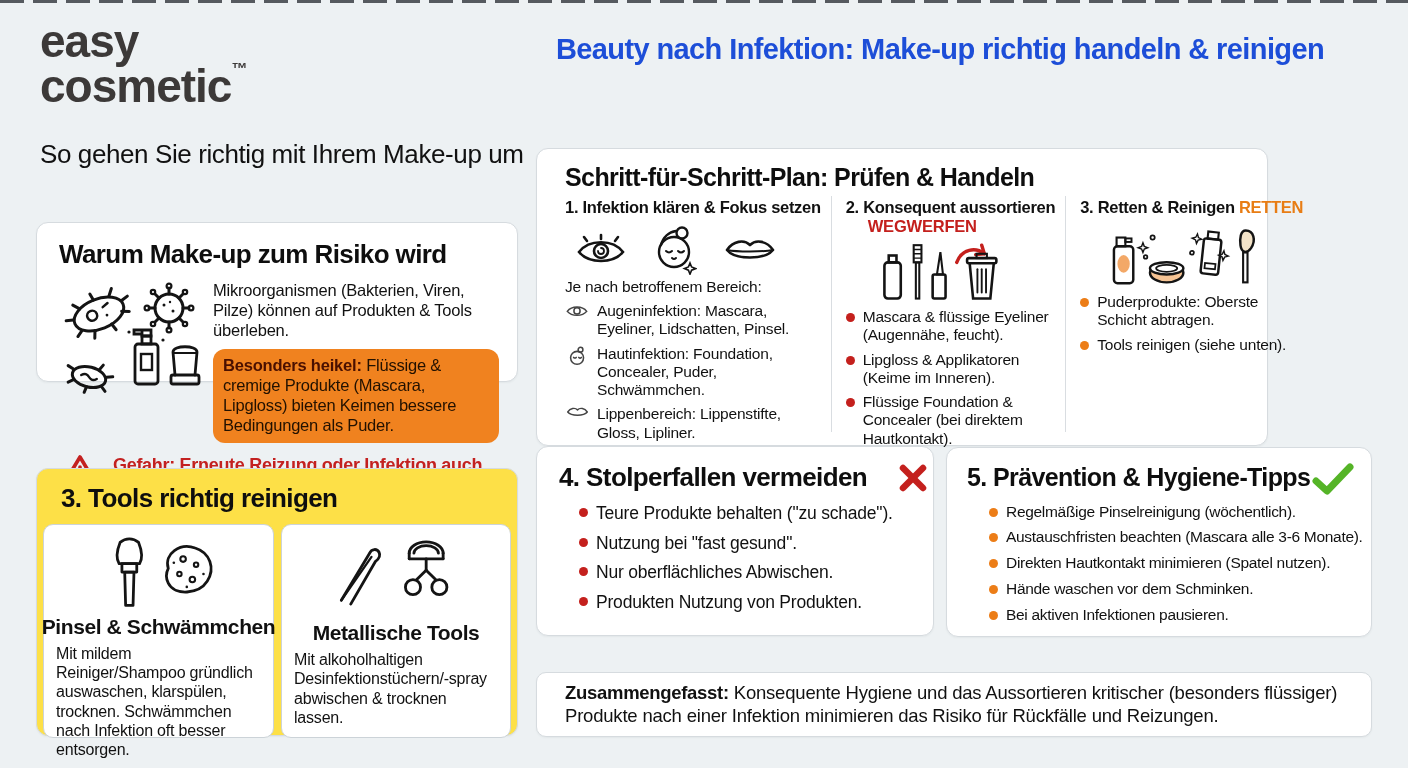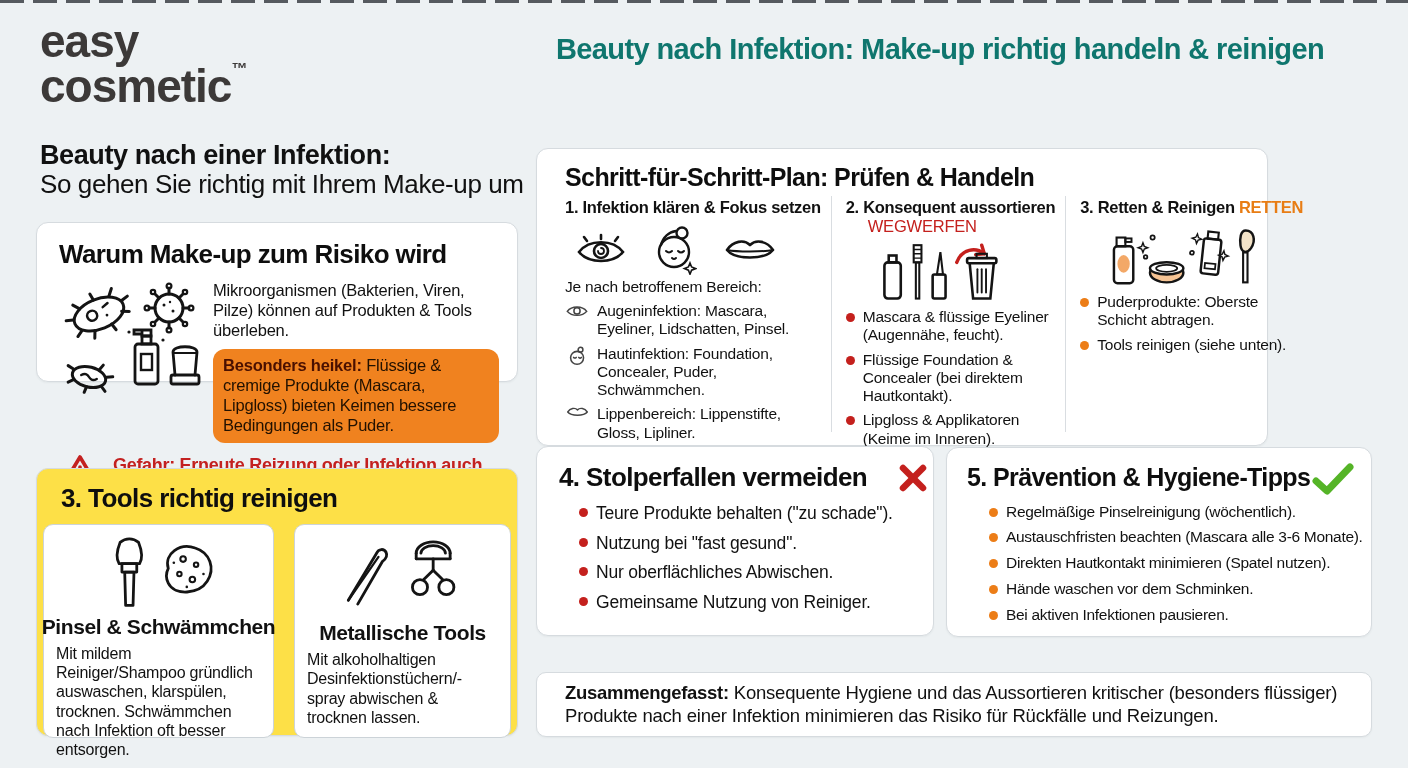--- a/index.html
+++ b/index.html
@@ -18,21 +18,21 @@
   }
   
   .brand {
     position:absolute; left:40px; top:20px;
     font-weight:800; font-size:46px; line-height:.92; color:#3c3938;
     letter-spacing:-1px;
   }
   .brand sup { font-size:16px; font-weight:700; vertical-align:28px; letter-spacing:0; }
   .main-title {
     position:absolute; left:505px; top:33px; width:870px;
-    font-size:29px; font-weight:700; color:#0f766e; letter-spacing:-.6px;
+    font-size:29px; font-weight:700; color:#1d4ed8; letter-spacing:-.6px;
     text-align:center; white-space:nowrap;
   }
   .intro { position:absolute; left:40px; top:140px; letter-spacing:-.4px; }
   .intro-bold { font-size:27px; font-weight:700; line-height:1.12; }
   .intro-reg  { font-size:26px; font-weight:400; line-height:1.15; }
 
   
   .card {
     position:absolute; background:#fff;
     border:1.5px solid #d6dbdf; border-radius:12px;
@@ -57,37 +57,37 @@
 
   
   .plan-card { left:536px; top:148px; width:732px; height:298px; padding:14px 0 0 8px; }
   .plan-card > h2 { margin:0 20px 4px 20px; font-size:25px; }
   .plan-cols { display:flex; align-items:stretch; height:236px; margin-top:0; }
   .plan-col { padding:2px 10px 0 20px; }
   .plan-col h3 { font-size:16.5px; font-weight:700; letter-spacing:-.3px; white-space:nowrap; }
   .col1 { width:289px; }
   .col2 { width:275px; border-left:1.5px solid #d9dde1; padding-left:14px; }
   .col3 { flex:1; border-left:1.5px solid #d9dde1; padding-left:14px; }
-  .tag-red { color:#c4201d; font-weight:400; font-size:16.5px; margin-left:22px; letter-spacing:-.2px; }
+  .tag-red { color:#c4201d; font-weight:700; font-size:16.5px; margin-left:22px; letter-spacing:-.2px; }
   .tag-orange { color:#e87d14; font-weight:700; }
   .icon-row { display:flex; align-items:center; }
   .col1 .icon-row { gap:26px; margin:9px 0 4px 10px; height:48px; }
   .col2 .icon-row { margin:4px 0 6px 28px; height:62px; }
   .col3 .icon-row { margin:10px 0 8px 26px; height:58px; }
   .step-intro { font-size:15.5px; margin:4px 0 4px; letter-spacing:-.2px; }
   .li { display:flex; gap:8px; margin-top:6px; font-size:15.5px; line-height:1.18; letter-spacing:-.2px; }
   .li .mini { flex:none; width:24px; display:flex; justify-content:center; padding-top:1px; }
   .dot { flex:none; width:9px; height:9px; border-radius:50%; margin-top:5px; }
   .dot.red { background:#c4201d; }
   .dot.orange { background:#ec7d17; }
 
   
   .tools-card { left:36px; top:468px; width:482px; height:268px; background:#fde047; padding:12px 4px 0 4px; }
   .tools-card > h2 { margin:2px 0 10px 20px; font-size:26px; }
-  .tools-row { display:flex; gap:20px; padding:0 2px; }
+  .tools-row { display:flex; gap:7px; padding:0 2px; }
   .subcard {
     background:#fff; border:1.5px solid #ccd3d8; border-radius:10px;
     width:231px; height:214px; padding:10px 12px;
     display:flex; flex-direction:column; align-items:center;
   }
   .subcard h3 { font-size:21px; font-weight:700; letter-spacing:-.4px; margin-top:4px; white-space:nowrap; }
   .subcard p { font-size:16px; line-height:1.2; letter-spacing:-.2px; align-self:stretch; margin-top:5px; }
   .subcard .sub-icons { height:78px; display:flex; align-items:center; }
   .subcard.metal .sub-icons { height:84px; }
   .subcard.metal h3 { margin-top:10px; }
@@ -114,21 +114,20 @@
 <div class="top-dashes"></div>
 
 <div class="brand">
   <div>easy</div>
   <div><span>cosmetic</span><sup>™</sup></div>
 </div>
 
 <h1 class="main-title">Beauty nach Infektion: Make-up richtig handeln &amp; reinigen</h1>
 
 <div class="intro">
-  <div class="intro-bold">Beauty nach einer Infektion:</div>
   <div class="intro-reg">So gehen Sie richtig mit Ihrem Make-up um</div>
 </div>
 
 <section class="card risk-card">
   <h2 class="card-title">Warum Make-up zum Risiko wird</h2>
   <div class="risk-body">
     <div class="risk-icons">
       <svg width="148" height="118" viewBox="0 0 148 118" fill="none" stroke="#141414" stroke-width="3" stroke-linecap="round">
 
         <g transform="rotate(-22 40 34)">
@@ -311,25 +310,25 @@
             <line x1="128" y1="34" x2="128" y2="61" stroke-width="2.2"></line>
           </g>
         </svg>
       </div>
       <div class="li">
           <span class="dot red"></span>
           <span>Mascara &amp; flüssige Eyeliner (Augennähe, feucht).</span>
         </div>
       <div class="li">
           <span class="dot red"></span>
+          <span>Lipgloss &amp; Applikatoren (Keime im Inneren).</span>
+        </div>
+      <div class="li">
+          <span class="dot red"></span>
           <span>Flüssige Foundation &amp; Concealer (bei direktem Hautkontakt).</span>
-        </div>
-      <div class="li">
-          <span class="dot red"></span>
-          <span>Lipgloss &amp; Applikatoren (Keime im Inneren).</span>
         </div>
     </div>
 
     <div class="plan-col col3">
       <h3><span>3. Retten &amp; Reinigen</span> <span class="tag-orange">RETTEN</span></h3>
       <div class="icon-row">
         <svg width="160" height="58" viewBox="0 0 180 66" fill="none" stroke="#141414" stroke-width="2.8" stroke-linecap="round">
           <g>
             <rect x="8" y="22" width="22" height="42" rx="4"></rect>
             <rect x="11" y="12" width="10" height="10" stroke-width="2.4"></rect>
@@ -440,21 +439,21 @@
   <div class="li">
       <span class="dot red"></span>
       <span>Nutzung bei "fast gesund".</span>
     </div>
   <div class="li">
       <span class="dot red"></span>
       <span>Nur oberflächliches Abwischen.</span>
     </div>
   <div class="li">
       <span class="dot red"></span>
-      <span>Gemeinsame Nutzung von Reiniger.</span>
+      <span>Produkten Nutzung von Produkten.</span>
     </div>
 </section>
 
 <section class="card prevention-card">
   <div class="card-head">
     <h2 class="card-title">5. Prävention &amp; Hygiene-Tipps</h2>
     <span>
       <svg width="44" height="32" viewBox="0 0 44 32" fill="none" stroke="#55b427" stroke-width="7" stroke-linecap="round" stroke-linejoin="round">
         <path d="M5,18 L16,28 L39,4"></path>
       </svg>

